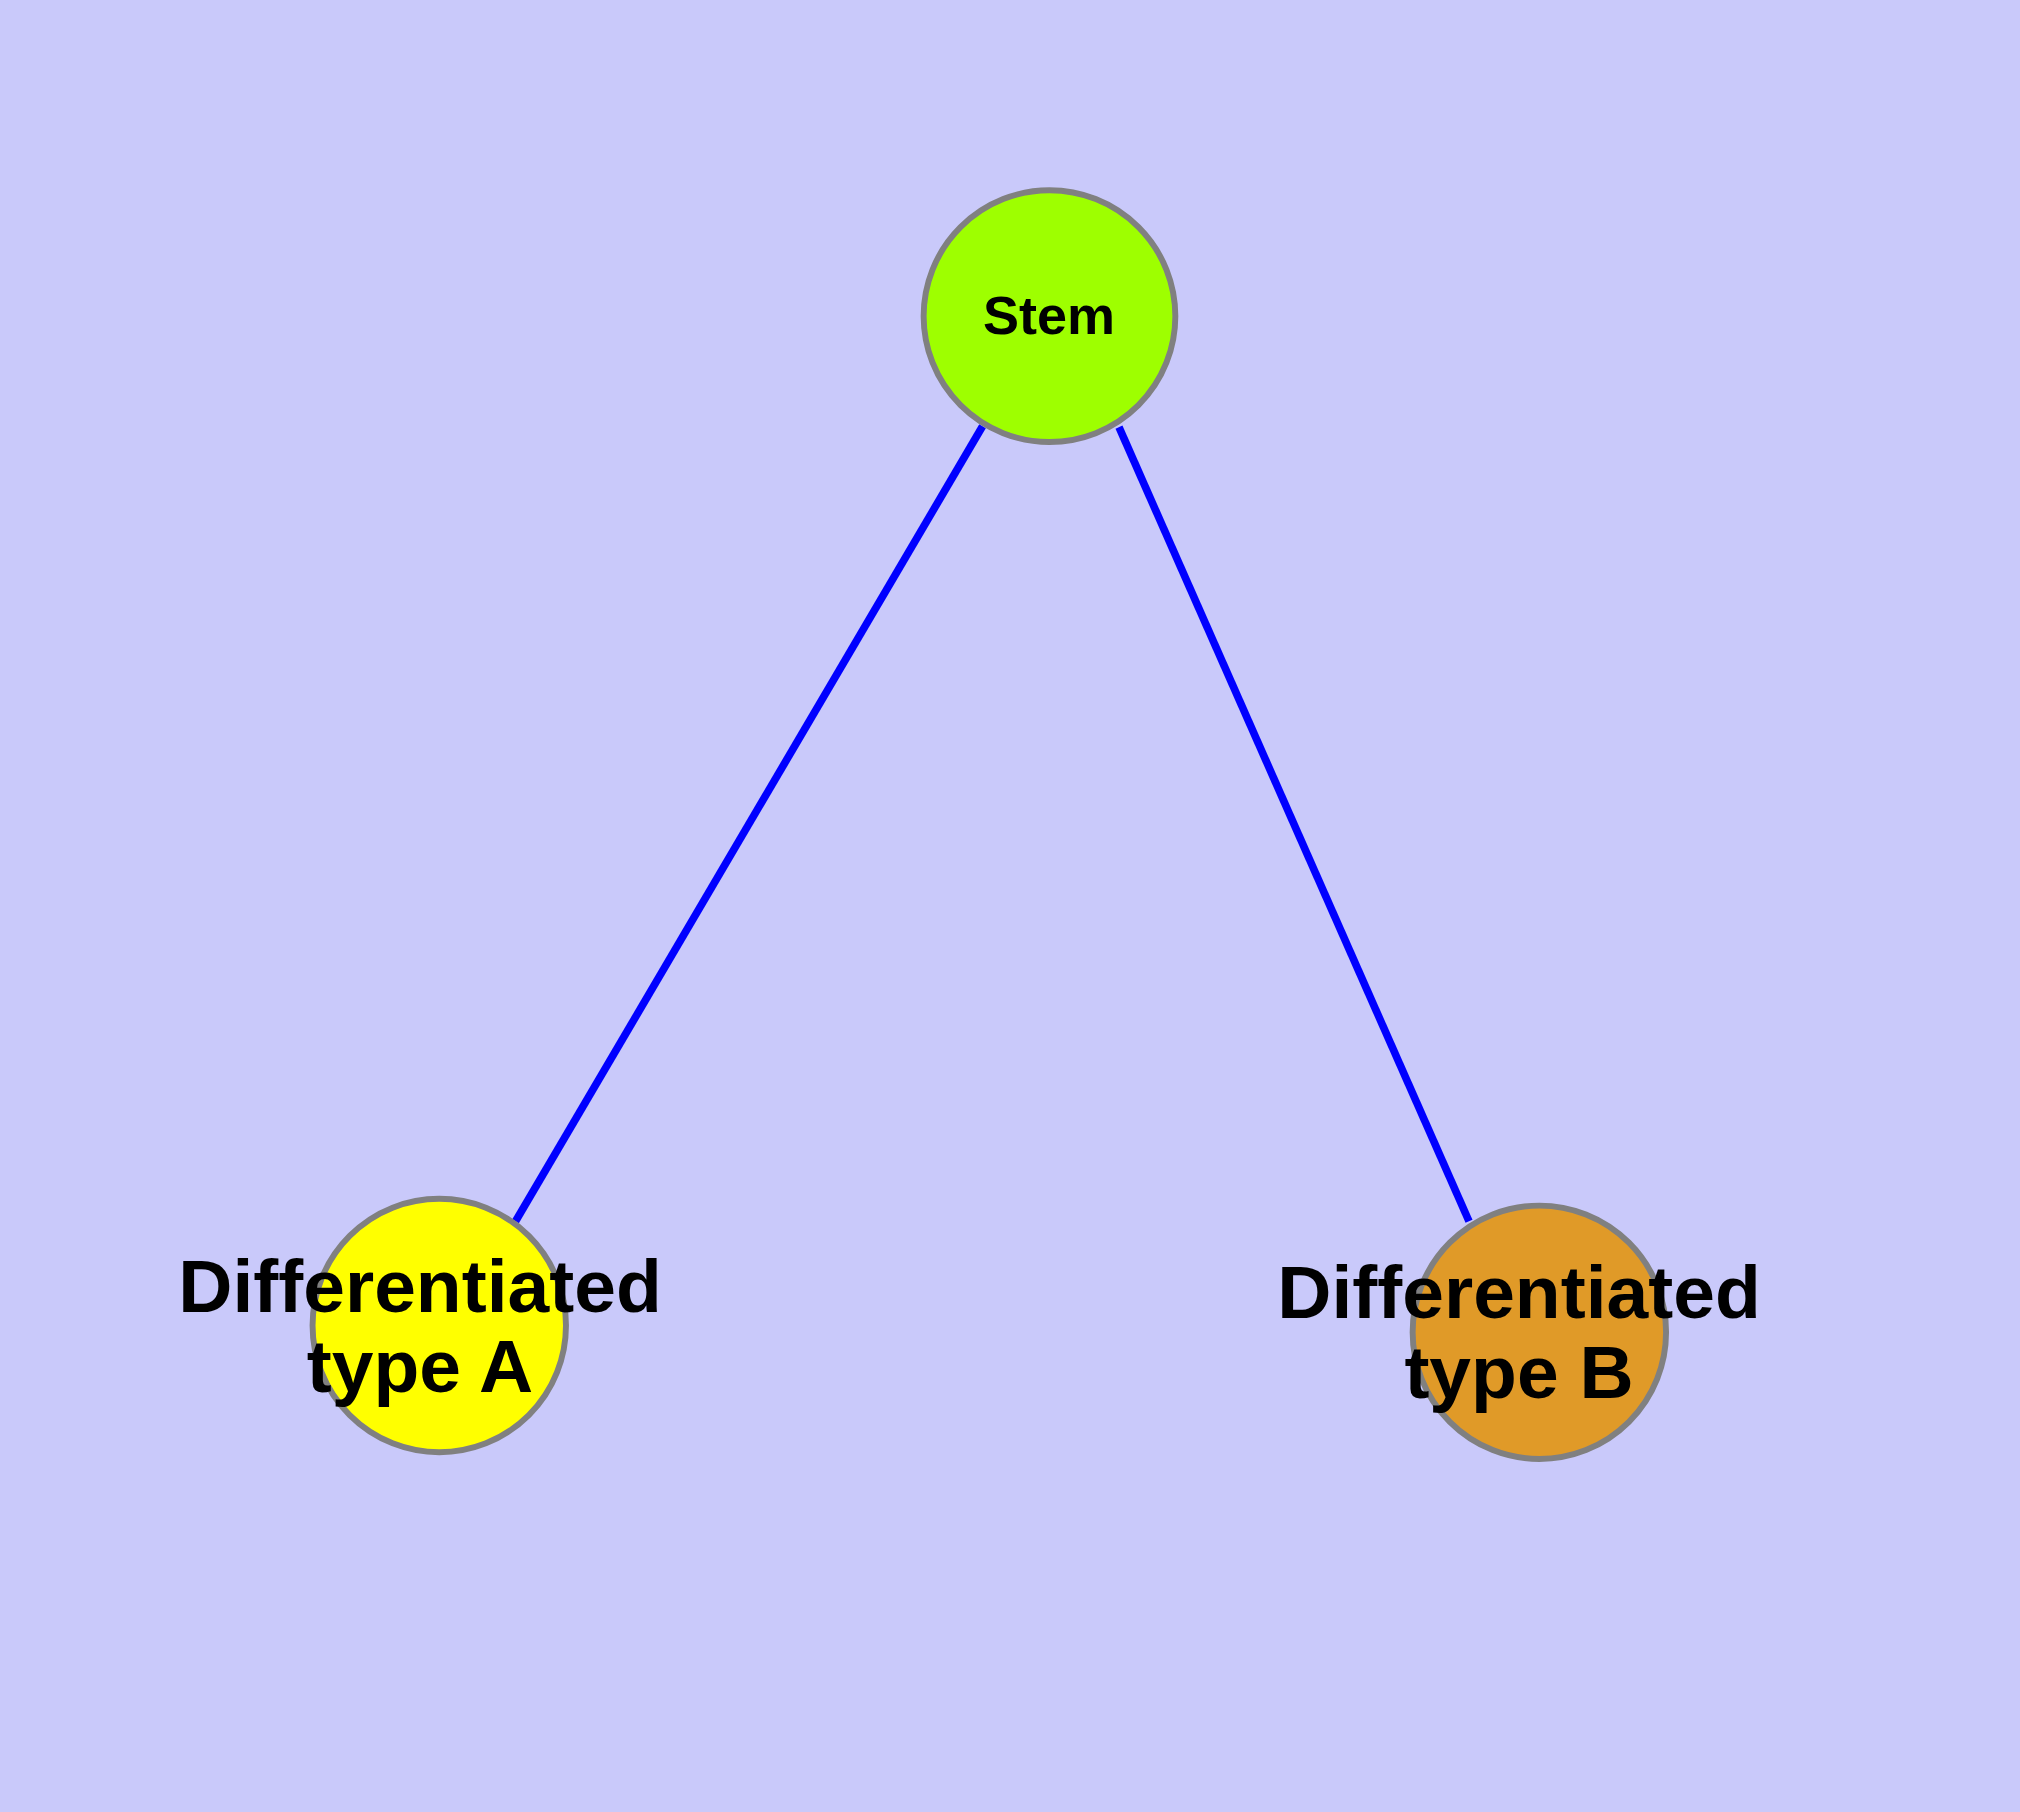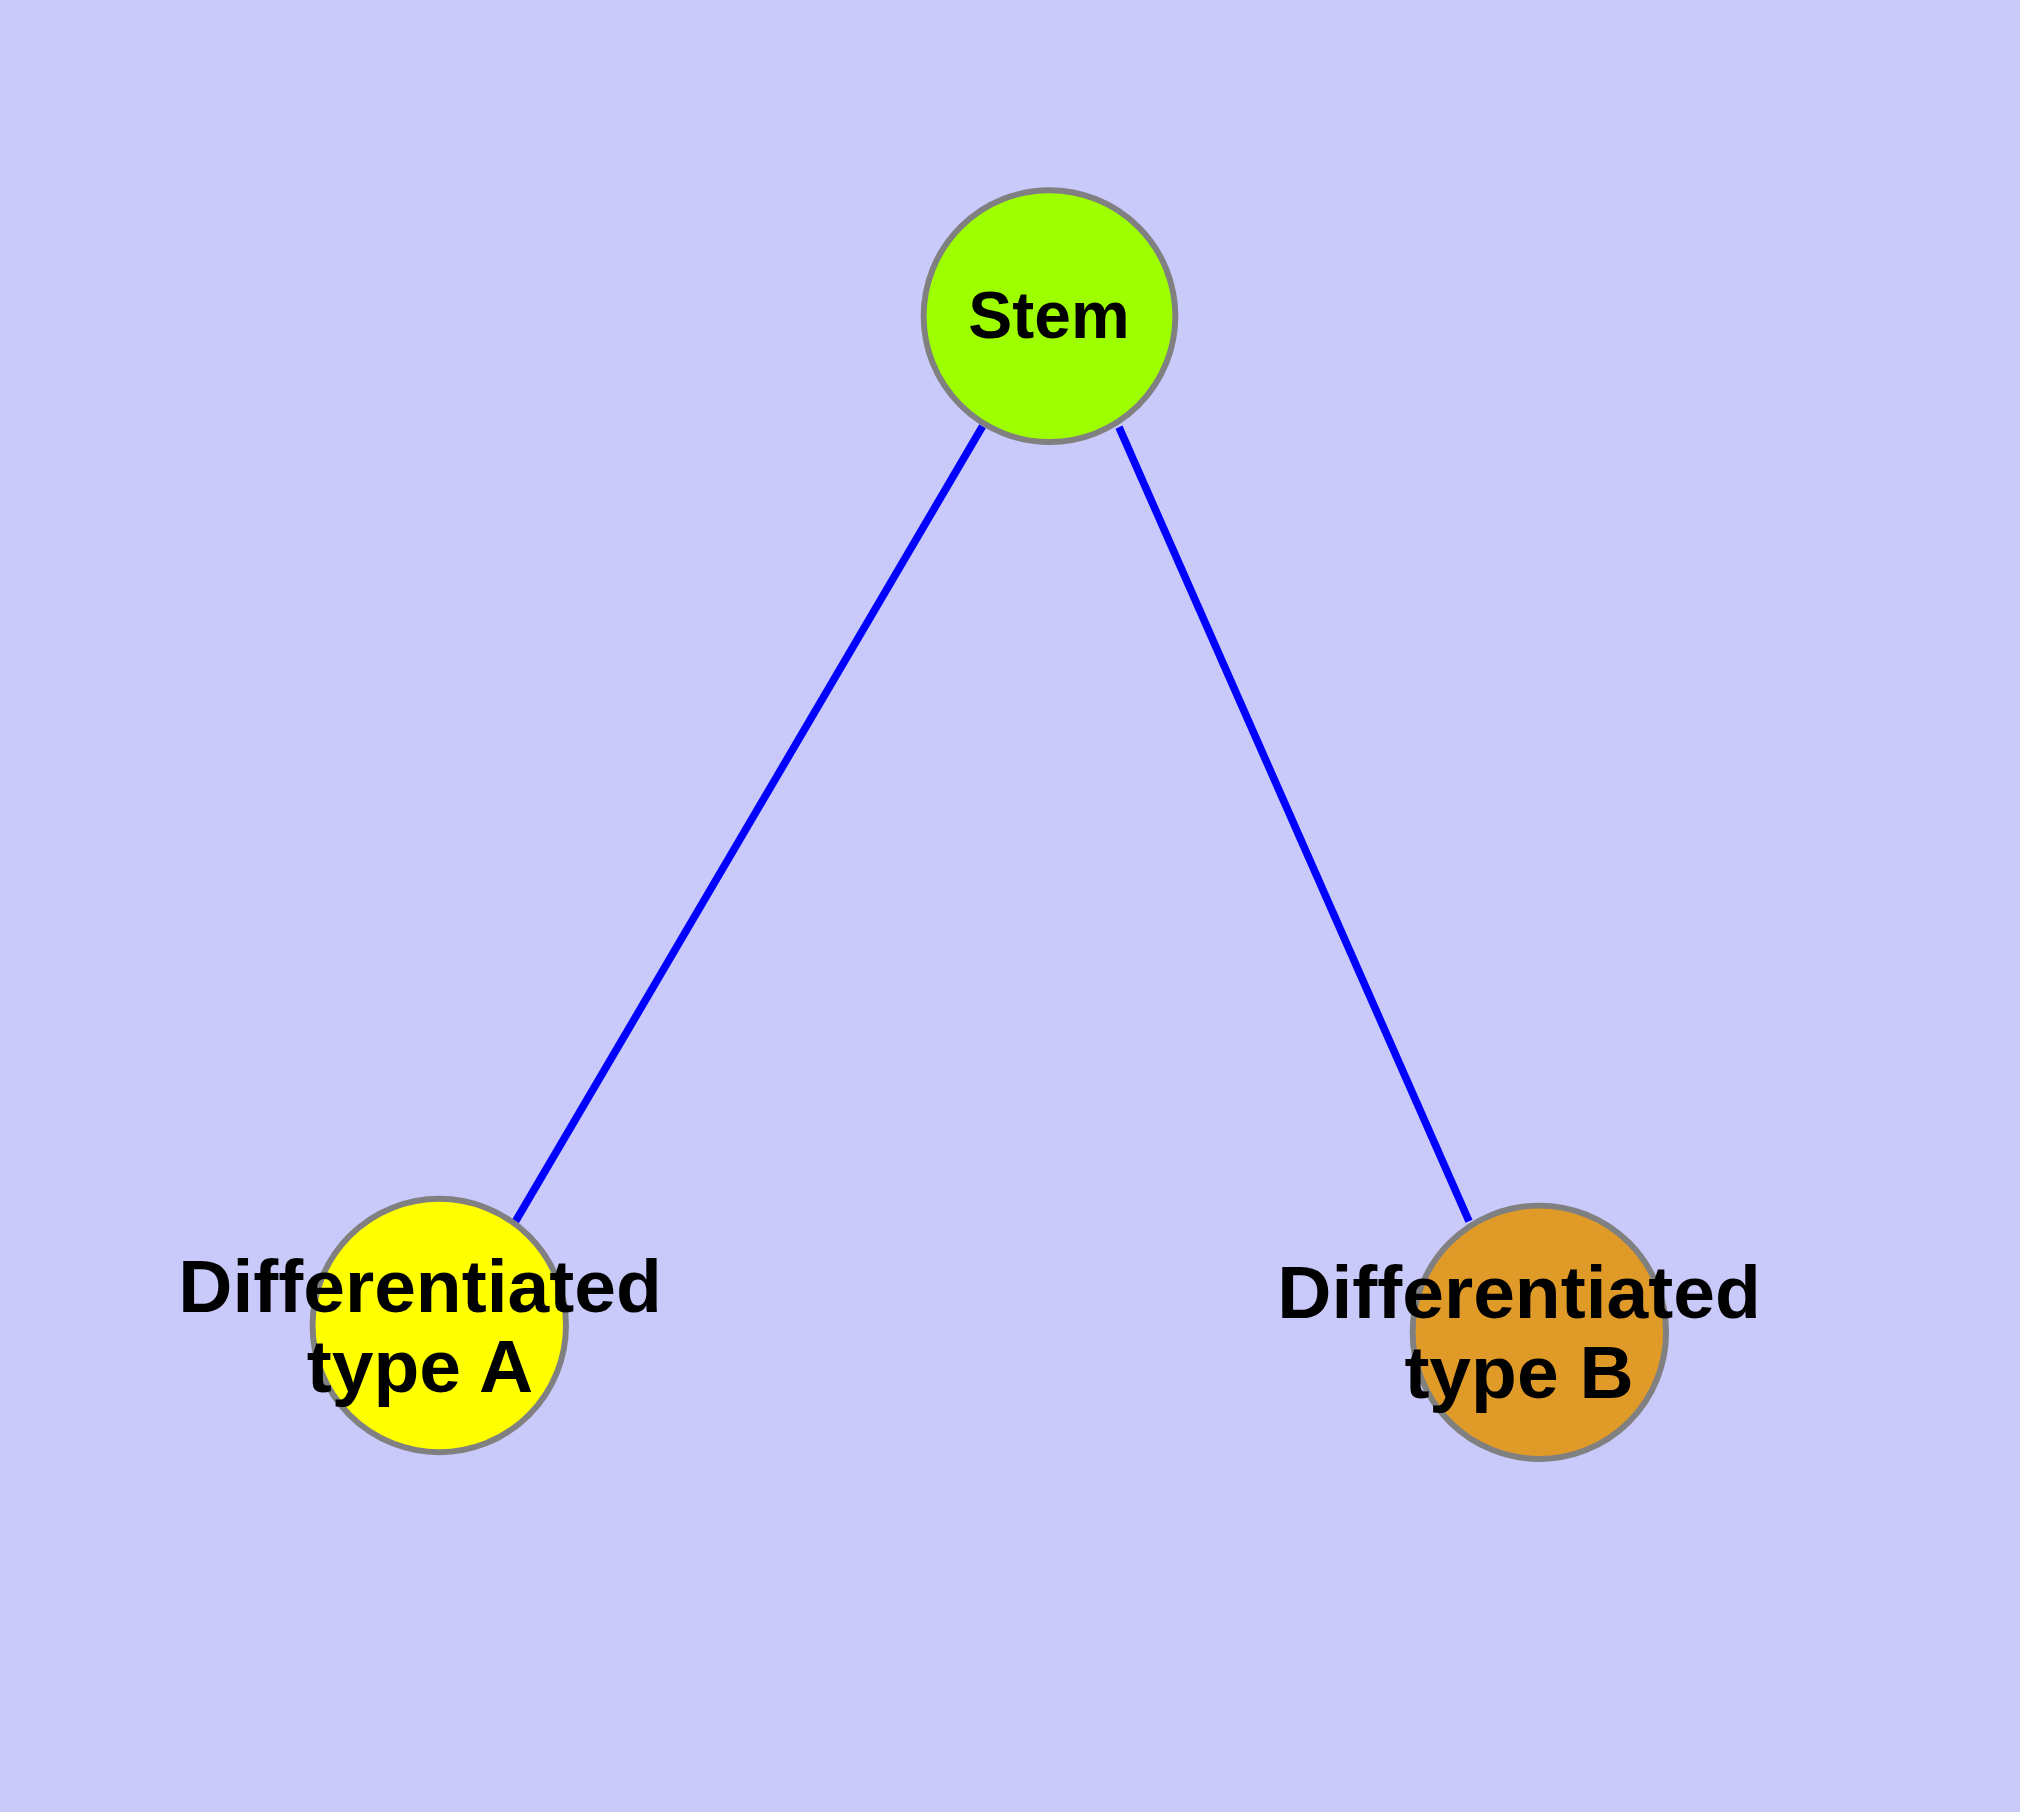--- a/index.html
+++ b/index.html
@@ -65,21 +65,21 @@
       <line x1="1320" y1="504" x2="1733" y2="1441" stroke="#0000ff" stroke-width="9" stroke-linecap="butt"></line>
     </g>
 
     <g>
       <circle cx="1238" cy="373" r="148.5" fill="#9eff00" stroke="#808080" stroke-width="7"></circle>
       <circle cx="518" cy="1564" r="149.5" fill="#ffff00" stroke="#808080" stroke-width="7"></circle>
       <circle cx="1816" cy="1572" r="149.5" fill="#e09a28" stroke="#808080" stroke-width="7"></circle>
     </g>
   </svg>
 
-  <div class="node-label" id="label-stem" style="font-size: 66px; left: 1049px; top: 316px; color: rgb(0, 0, 0); text-align: right;">Stem</div>
+  <div class="node-label" id="label-stem" style="font-size: 54px; left: 1049px; top: 316px; color: rgb(0, 0, 0); text-align: right;">Stem</div>
 
   <div class="node-label" id="label-diff-a" style="font-size: 75px; left: 420px; top: 1326px; color: rgb(0, 0, 0);">Differentiated
 type A</div>
 
   <div class="node-label" id="label-diff-b" style="font-size: 75px; left: 1519px; top: 1332px; color: rgb(0, 0, 0);">Differentiated
 type B</div>
 
 </div>
 
 

